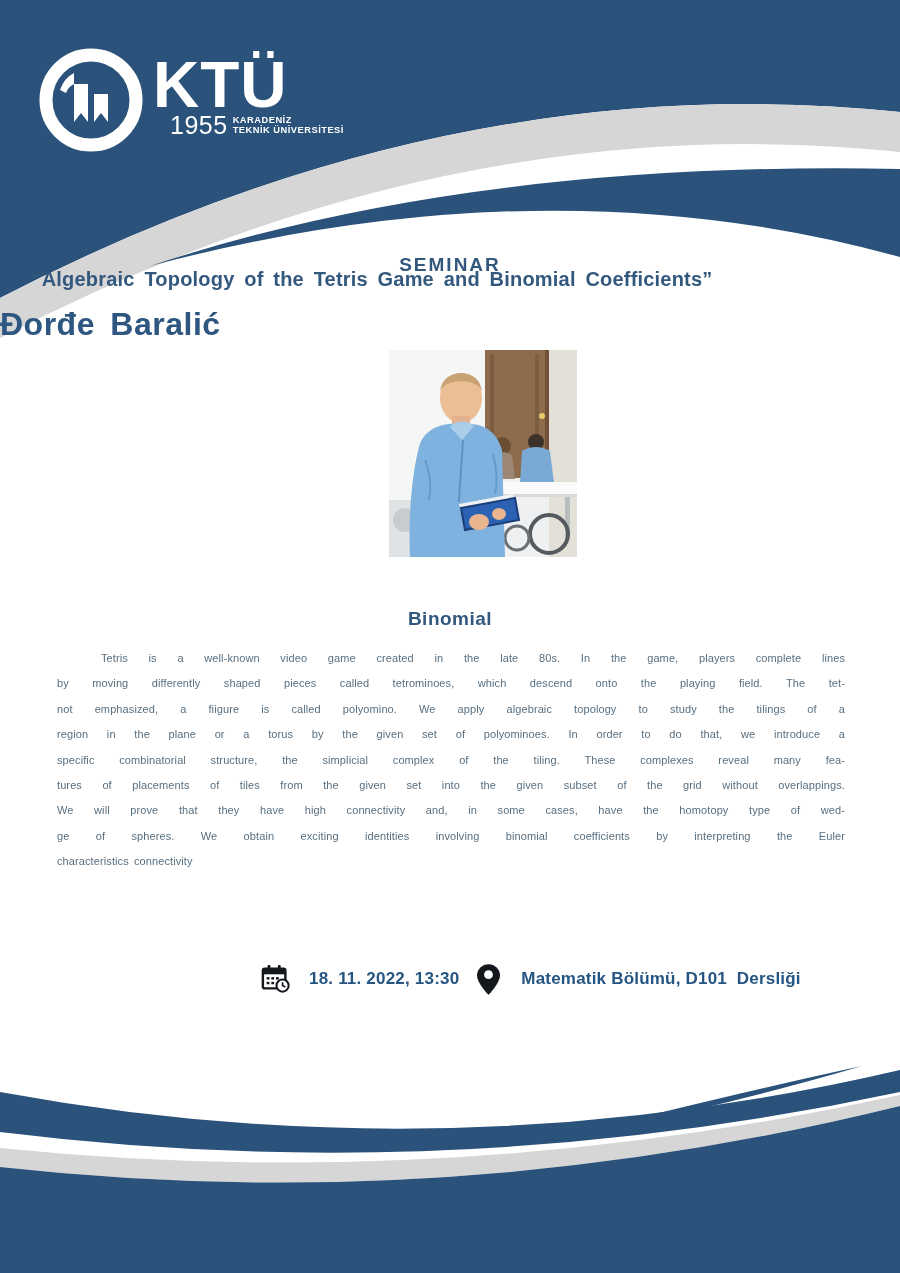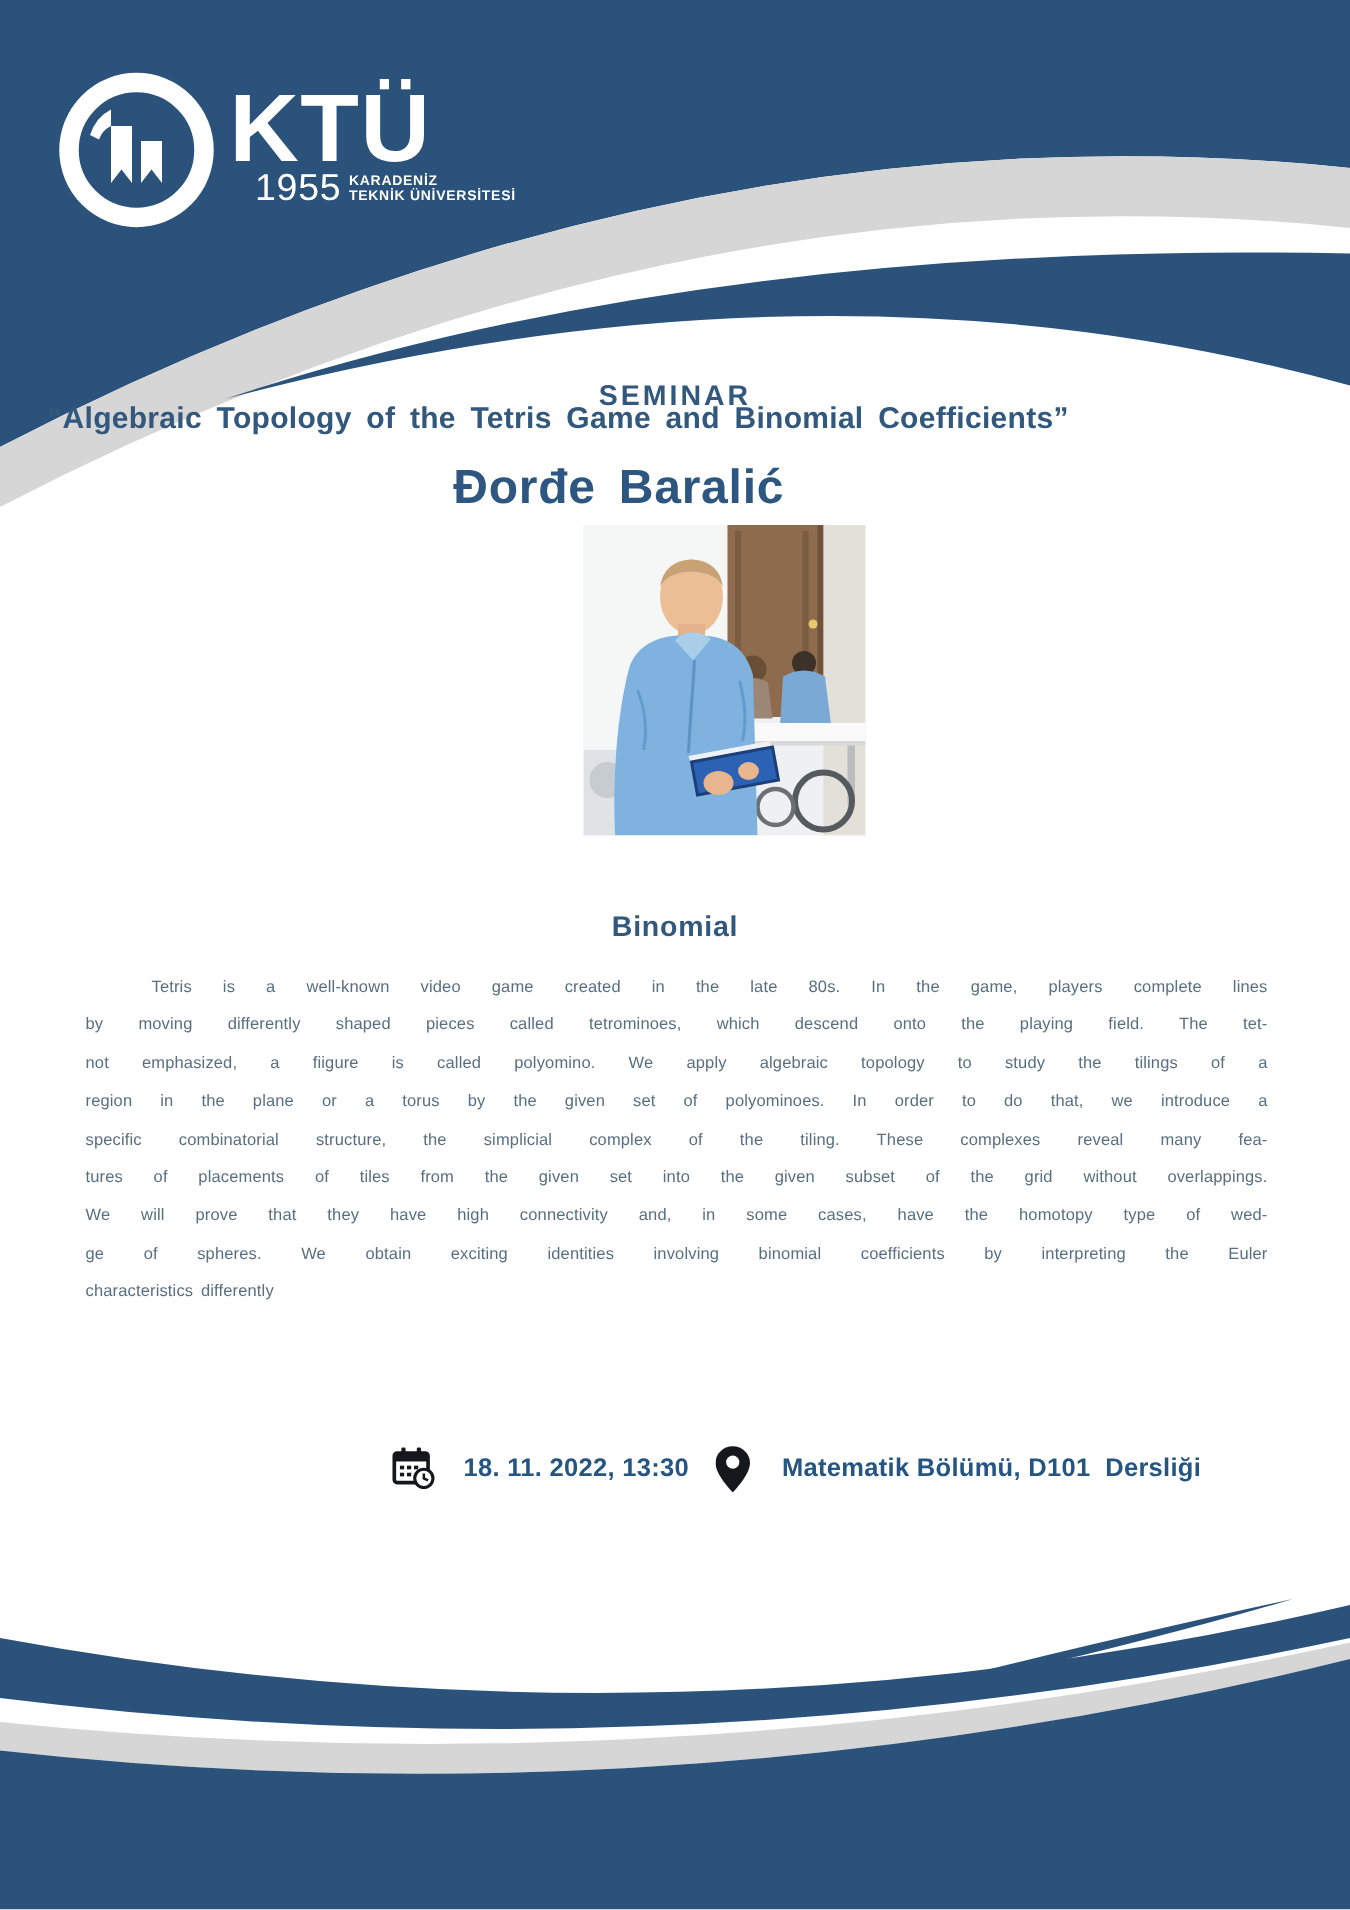--- a/index.html
+++ b/index.html
@@ -25,21 +25,21 @@
   .logo-sub{display:flex;align-items:flex-end;gap:5px;margin-top:1px;}
   .logo-year{font-size:25px;font-weight:normal;line-height:21px;letter-spacing:0.5px;margin-left:17px;}
   .logo-name{display:flex;flex-direction:column;font-size:9.3px;font-weight:bold;
              letter-spacing:0.5px;line-height:10px;padding-bottom:1px;}
 
   
   #seminar-label{left:0;top:229px;width:900px;text-align:center;
     color:var(--c-steel);font-size:19px;font-weight:bold;letter-spacing:2px;margin-top:25px;}
   #talk-title{left:0;top:268px;width:744px;text-align:center;
     color:var(--c-steel);font-size:20px;font-weight:bold;letter-spacing:0.2px;word-spacing:4px;}
-  #speaker-name{left:0;top:306px;width:825px;text-align:center;
+  #speaker-name{left:0;top:306px;width:825px;
     color:var(--c-heading);font-size:32px;font-weight:bold;letter-spacing:0.5px;word-spacing:6px;}
 
   
   #photo{left:389px;top:350px;width:188px;height:207px;overflow:hidden;background:#eef0f1;}
   #photo svg{width:188px;height:207px;}
 
   
   #summary-heading{left:0;top:608px;width:900px;text-align:center;
     color:var(--c-steel);font-size:19px;font-weight:bold;letter-spacing:0.5px;}
   #summary-text{left:57px;top:646px;width:788px;color:var(--c-body_text);
@@ -137,21 +137,21 @@
 <div id="summary-heading" class="abs">Binomial</div>
 <div id="summary-text" class="abs">
     <div class="s-line first">Tetris is a well-known video game created in the late 80s. In the game, players complete lines</div>
     <div class="s-line">by moving differently shaped pieces called tetrominoes, which descend onto the playing field. The tet-</div>
     <div class="s-line">not emphasized, a fiigure is called polyomino. We apply algebraic topology to study the tilings of a</div>
     <div class="s-line">region in the plane or a torus by the given set of polyominoes. In order to do that, we introduce a</div>
     <div class="s-line">specific combinatorial structure, the simplicial complex of the tiling. These complexes reveal many fea-</div>
     <div class="s-line">tures of placements of tiles from the given set into the given subset of the grid without overlappings.</div>
     <div class="s-line">We will prove that they have high connectivity and, in some cases, have the homotopy type of wed-</div>
     <div class="s-line">ge of spheres. We obtain exciting identities involving binomial coefficients by interpreting the Euler</div>
-    <div class="s-line last">characteristics differently</div>
+    <div class="s-line last">characteristics connectivity</div>
   </div>
 
 <div id="details" class="abs">
   <div class="detail-row">
     <span class="detail-icon">
       <svg viewBox="0 0 32 32" width="30" height="30" aria-hidden="true">
         <rect x="2" y="5" width="24" height="21" rx="2" fill="none" stroke="var(--c-icon)" stroke-width="2.6"></rect>
         <rect x="2" y="5" width="24" height="6" fill="var(--c-icon)"></rect>
         <rect x="7" y="1" width="3" height="6" rx="1" fill="var(--c-icon)"></rect>
         <rect x="18" y="1" width="3" height="6" rx="1" fill="var(--c-icon)"></rect>

